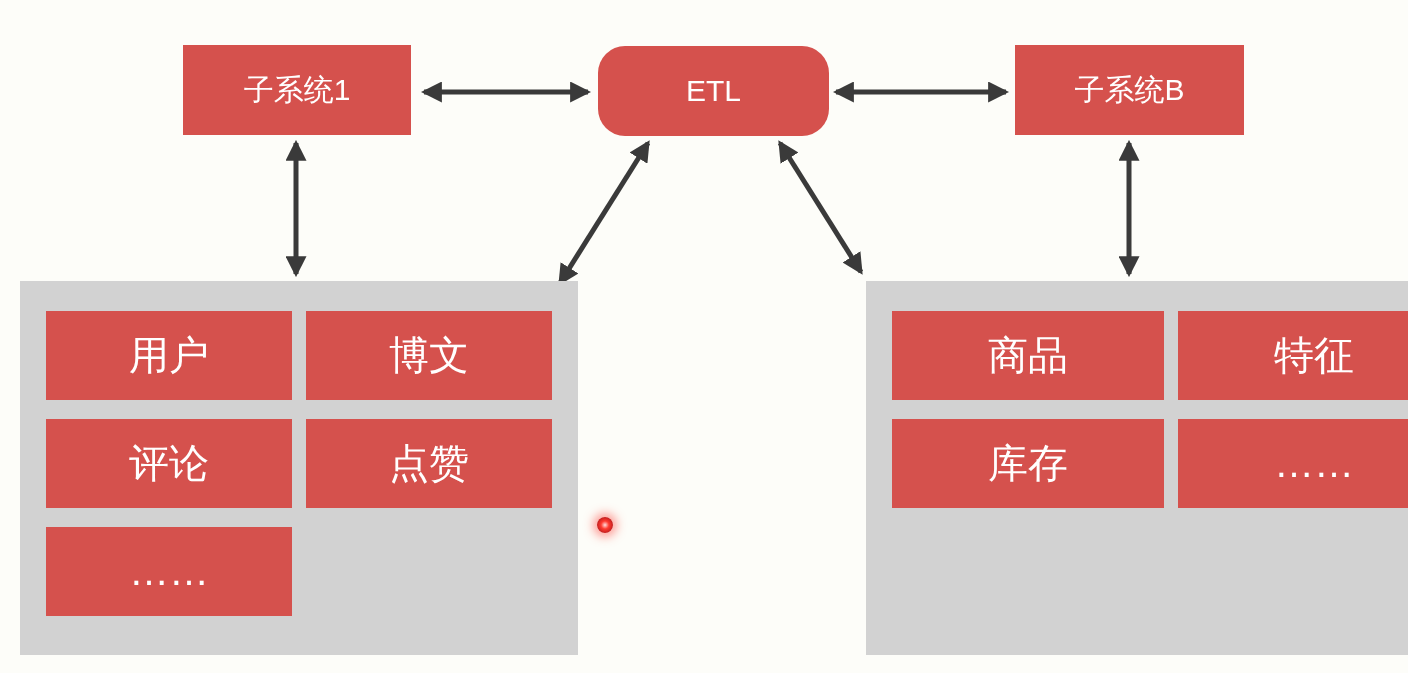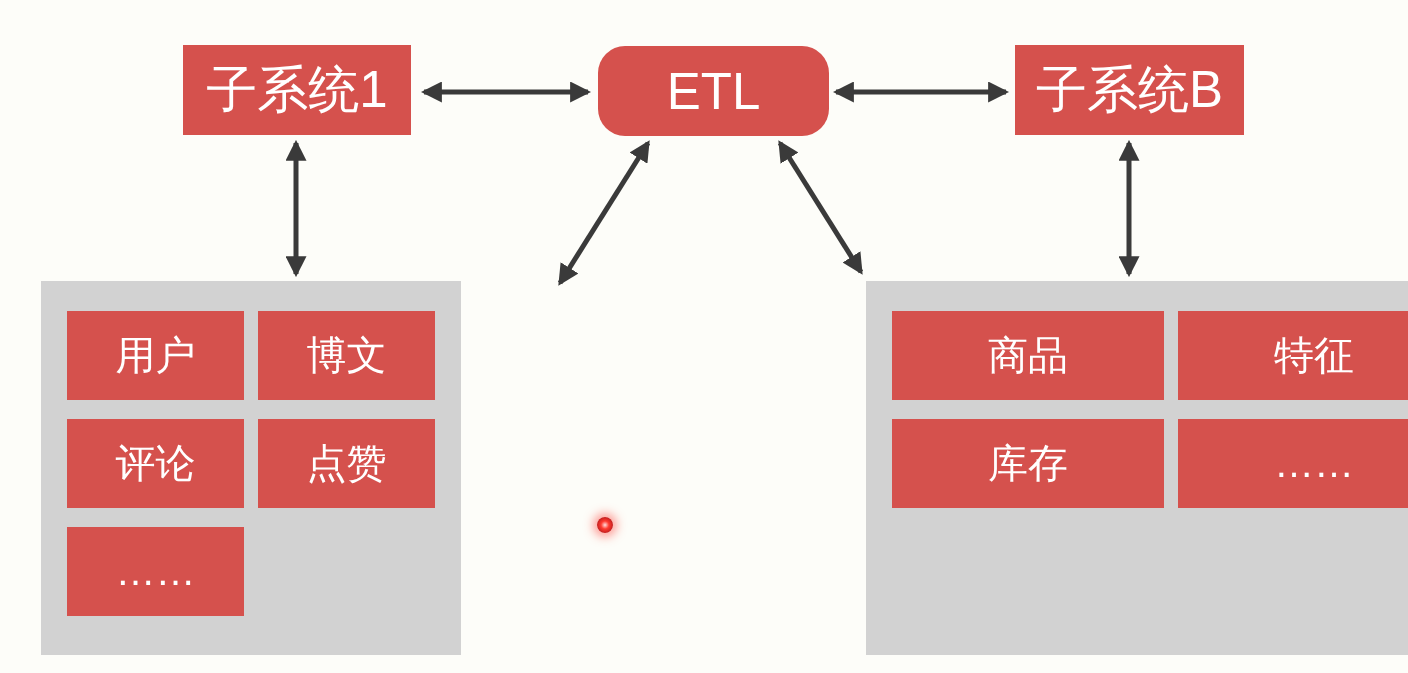--- a/index.html
+++ b/index.html
@@ -13,34 +13,34 @@
   .arrows {
     position: absolute; left: 0; top: 0;
     width: 1408px; height: 673px;
     pointer-events: none;
   }
   .node {
     position: absolute; height: 90px;
     background: var(--node-red, #d5514d);
     color: #ffffff;
     display: flex; align-items: center; justify-content: center;
-    font-size: 51px;
+    font-size: 30px;
   }
   #node-subsystem1 { left: 183px; top: 45px;  width: 228px; }
   #node-etl        { left: 598px; top: 46px;  width: 231px; border-radius: 27px; }
   #node-subsystemB { left: 1015px; top: 45px; width: 229px; }
   .group {
     position: absolute; top: 281px; height: 374px;
     background: var(--group-gray, #d2d2d2);
     display: grid; grid-template-columns: 1fr 1fr;
     grid-auto-rows: 89px; column-gap: 14px; row-gap: 19px;
     padding: 30px 26px; box-sizing: border-box;
     align-content: start;
   }
-  #group-left  { left: 41px;  width: 420px; }
+  #group-left  { left: 20px;  width: 558px; }
   #group-right { left: 866px; width: 610px; }
   .cell {
     background: var(--node-red, #d5514d);
     color: #ffffff;
     display: flex; align-items: center; justify-content: center;
     font-size: 40px;
   }
   .laser-dot {
     position: absolute; left: 597px; top: 517px;
     width: 16px; height: 16px; border-radius: 50%;

